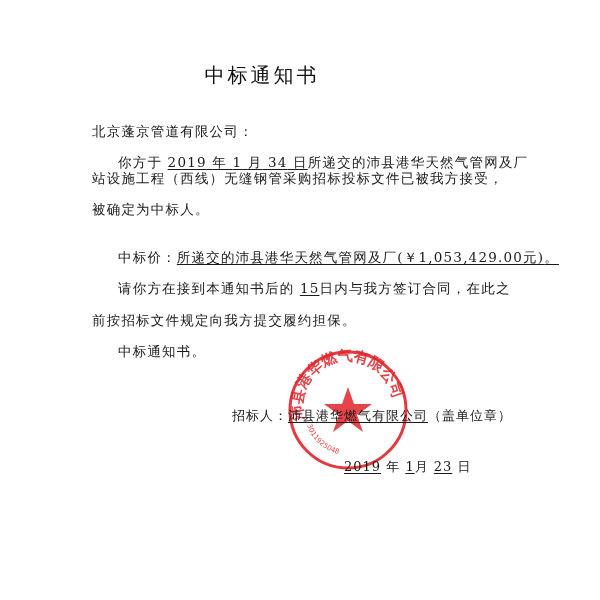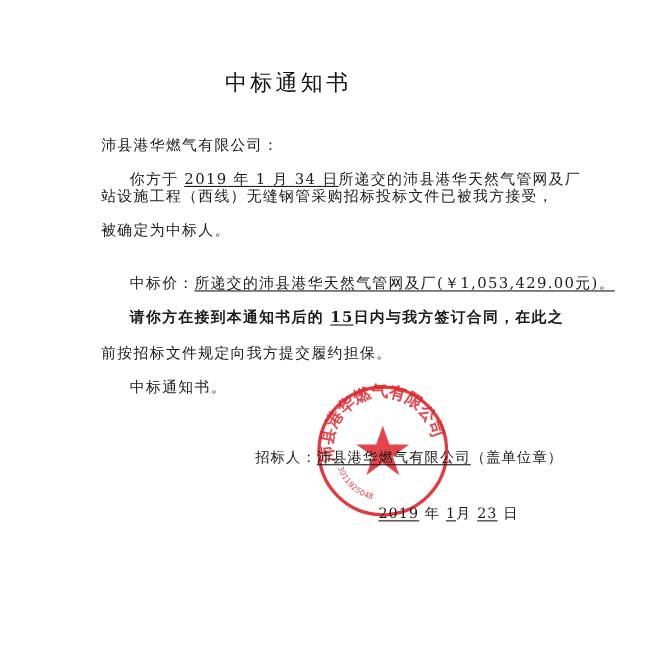--- a/index.html
+++ b/index.html
@@ -20,34 +20,34 @@
     position: absolute; left: 283px; top: 345px; width: 130px; height: 130px;
   }
   .signer { position: absolute; left: 232px; top: 407px; font-size: 13px; white-space: nowrap; letter-spacing: 1px; }
   .date { position: absolute; left: 344px; top: 458px; font-size: 13px; white-space: nowrap; letter-spacing: 1px; }
 </style>
 </head>
 <body>
 
 <div class="title">中标通知书</div>
 
-<div class="line" style="top:123px;">沛县港华燃气有限公司：</div>
+<div class="line" style="top:123px;">北京蓬京管道有限公司：</div>
 
 <div class="line indent" style="top:154px;">
   <span>你方于</span>
   <u><span>2019</span> <span>年</span> <span>1</span> <span>月</span> <span>34</span> <span>日</span></u><span>所递交的沛县港华天然气管网及厂</span>
 </div>
 <div class="line" style="top:170px;">站设施工程（西线）无缝钢管采购招标投标文件已被我方接受，</div>
 <div class="line" style="top:201px;">被确定为中标人。</div>
 
 <div class="line indent" style="top:249px;">
   <span>中标价：</span><u>所递交的沛县港华天然气管网及厂(￥1,053,429.00元)</u><u>。</u>
 </div>
 
-<div class="line indent" style="top:280px;font-weight:bold;">
+<div class="line indent" style="top:280px;">
   <span>请你方在接到本通知书后的</span>
   <u>15</u><span>日内与我方签订合同，在此之</span>
 </div>
 <div class="line" style="top:312px;">前按招标文件规定向我方提交履约担保。</div>
 
 <div class="line indent" style="top:343px;">中标通知书。</div>
 
 <svg class="stamp" viewBox="0 0 130 130">
   <defs>
     <path id="arcPath" d="M 22 78 A 46 46 0 1 1 108 78" fill="none"></path>

